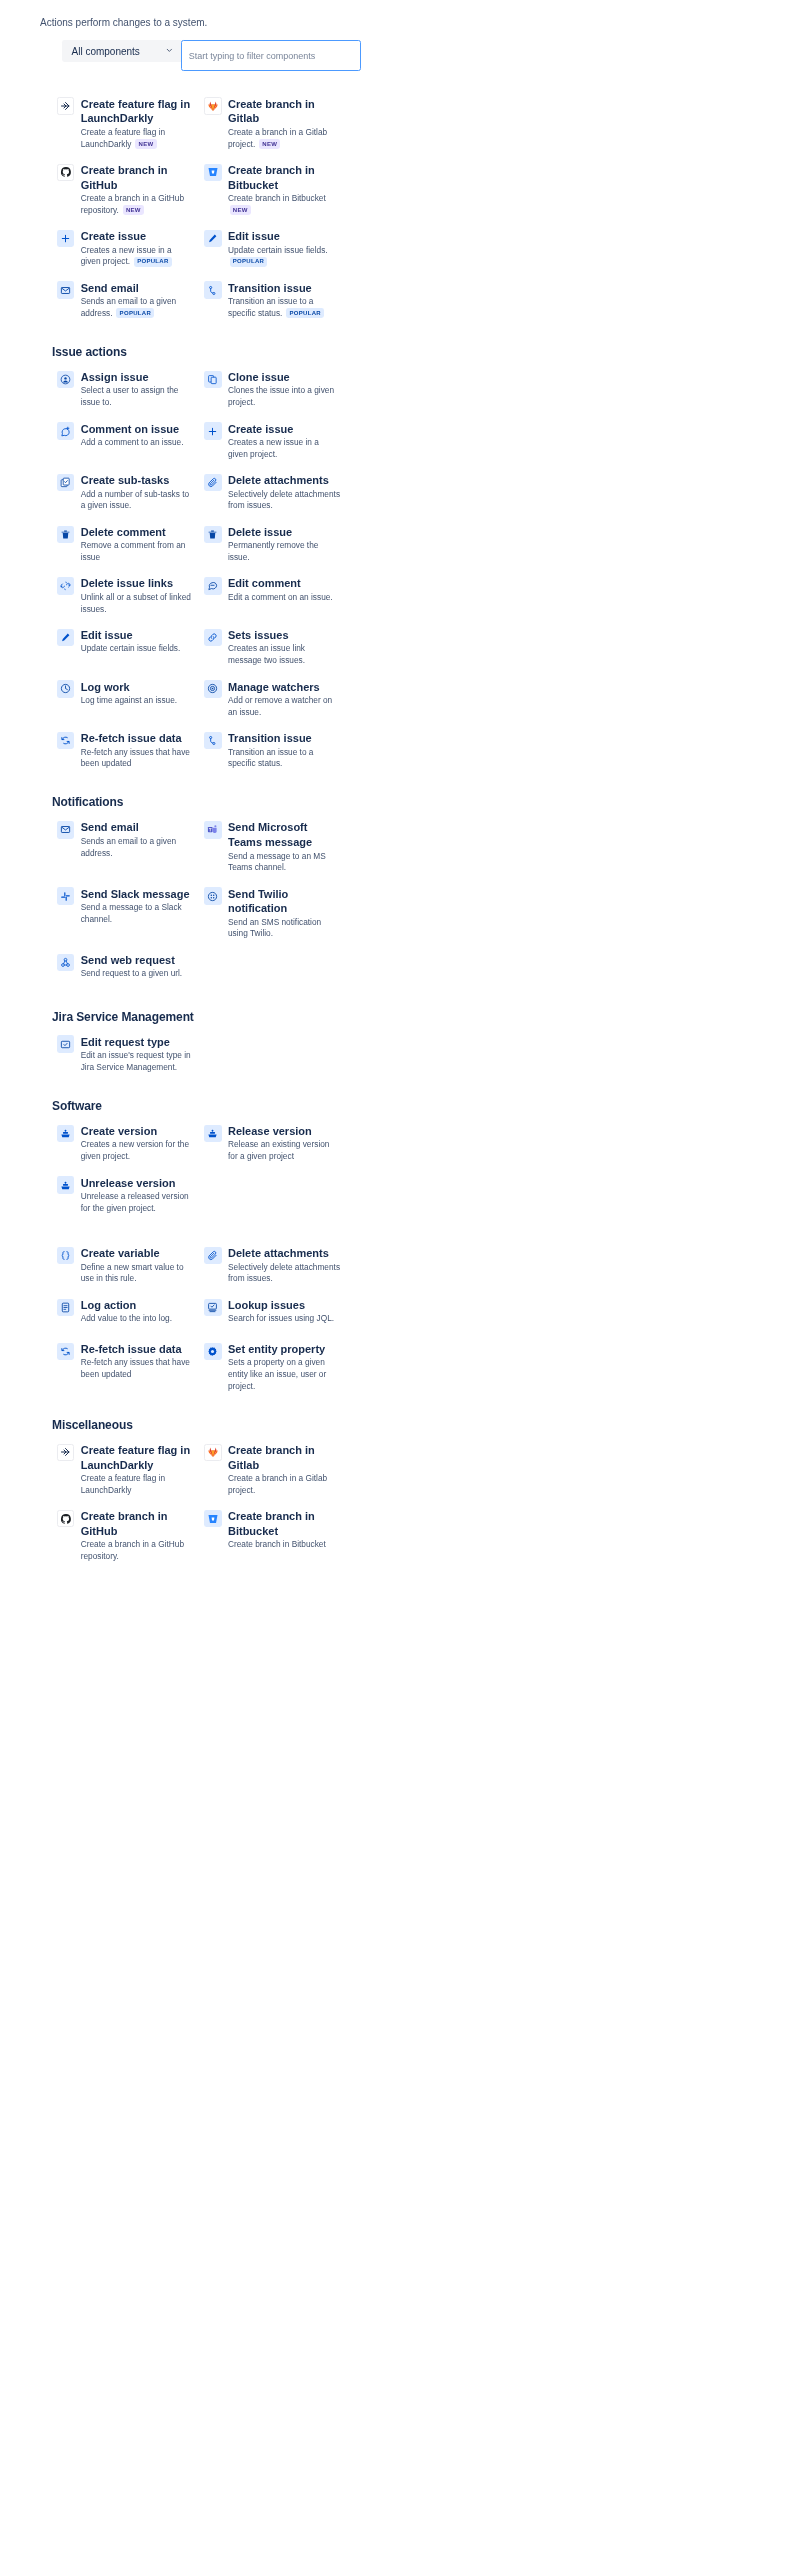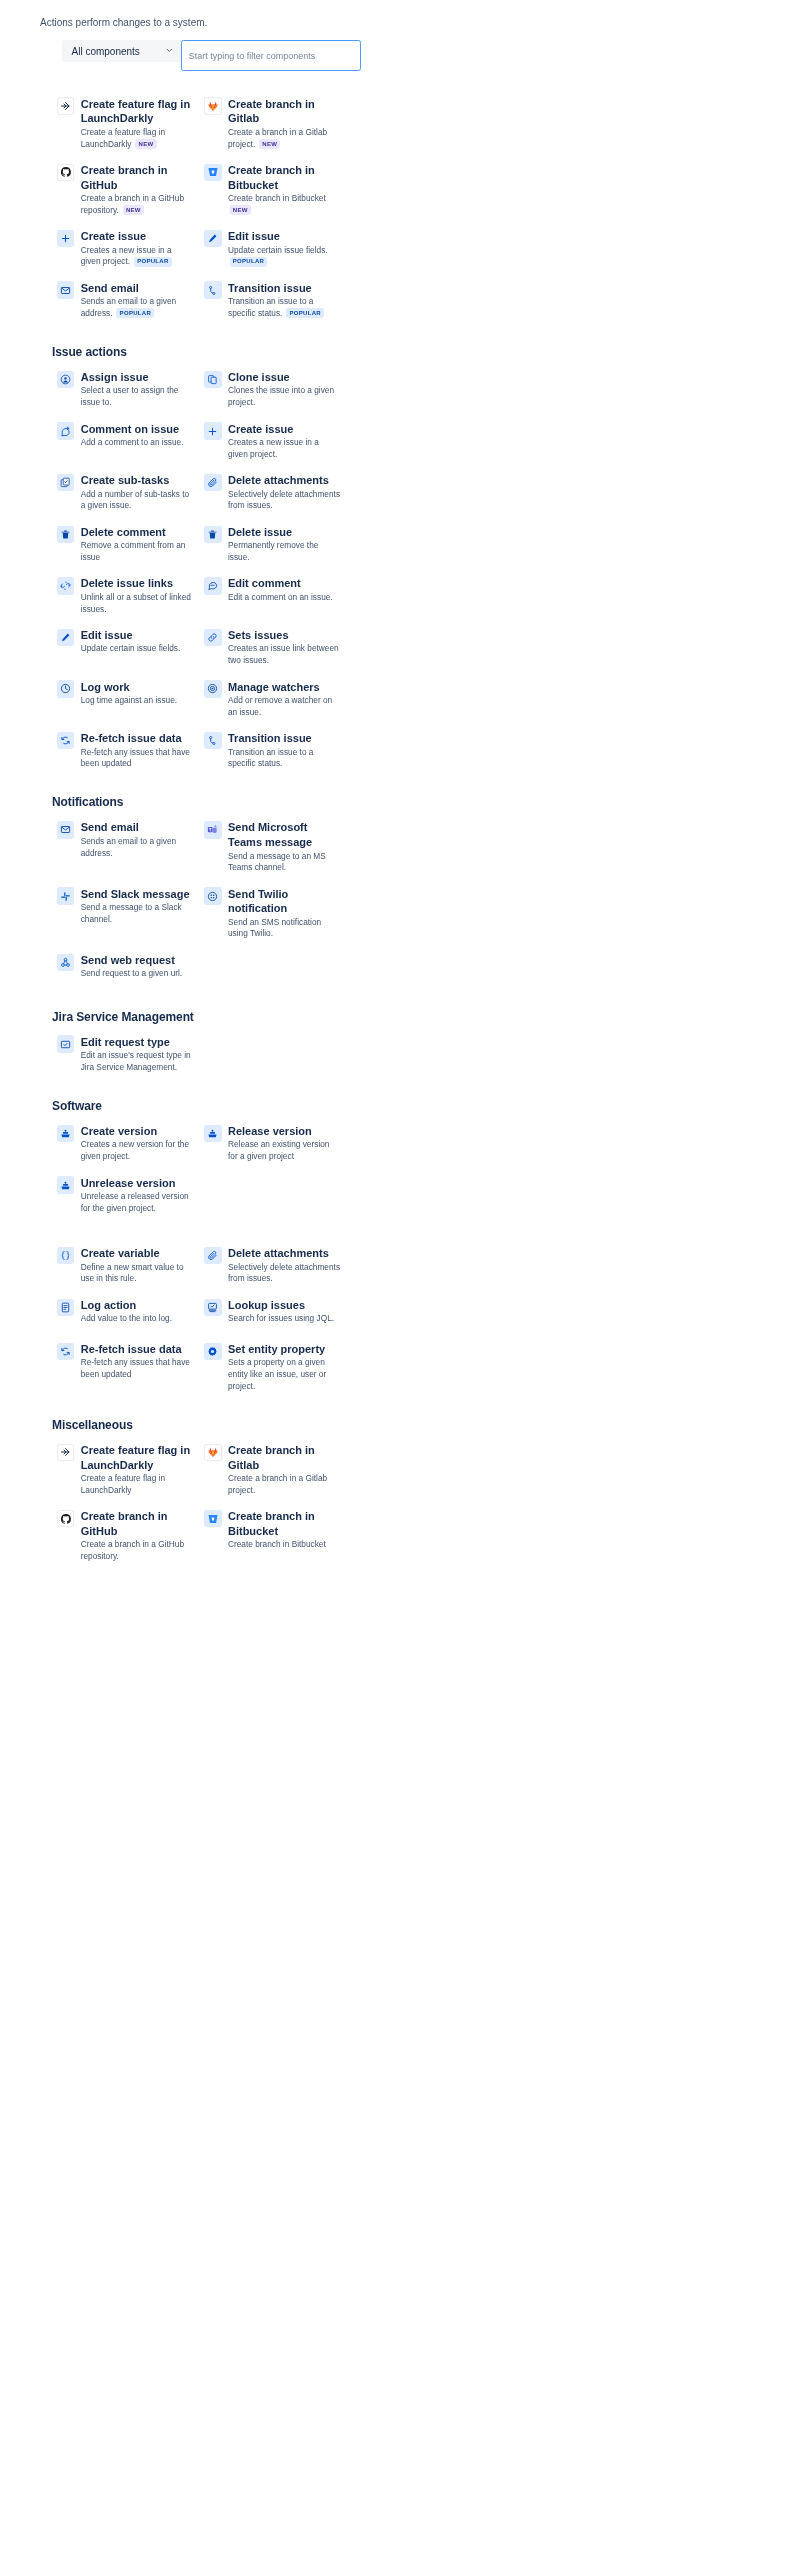--- a/index.html
+++ b/index.html
@@ -407,21 +407,21 @@
           </div>
           <div class="action-card">
             <span class="icon-box">
               <svg width="11" height="11" viewBox="0 0 24 24">
                 <path d="M10 14a4.2 4.2 0 010-6l2.6-2.6a4.2 4.2 0 116 6L17 13" stroke="#0052cc" stroke-width="2" fill="none" stroke-linecap="round"></path>
                 <path d="M14 10a4.2 4.2 0 010 6l-2.6 2.6a4.2 4.2 0 11-6-6L7 11" stroke="#0052cc" stroke-width="2" fill="none" stroke-linecap="round"></path>
               </svg>
             </span>
             <div class="card-text">
               <div class="card-title">Sets issues</div>
-              <div class="card-desc"><span>Creates an issue link between two issues.</span></div>
+              <div class="card-desc"><span>Creates an issue link message two issues.</span></div>
             </div>
           </div>
           <div class="action-card">
             <span class="icon-box">
               <svg width="11" height="11" viewBox="0 0 24 24">
                 <circle cx="12" cy="12" r="9" stroke="#0747a6" stroke-width="1.9" fill="none"></circle>
                 <path d="M12 6.5V12l4 2.3" stroke="#0747a6" stroke-width="1.9" fill="none" stroke-linecap="round"></path>
               </svg>
             </span>
             <div class="card-text">

